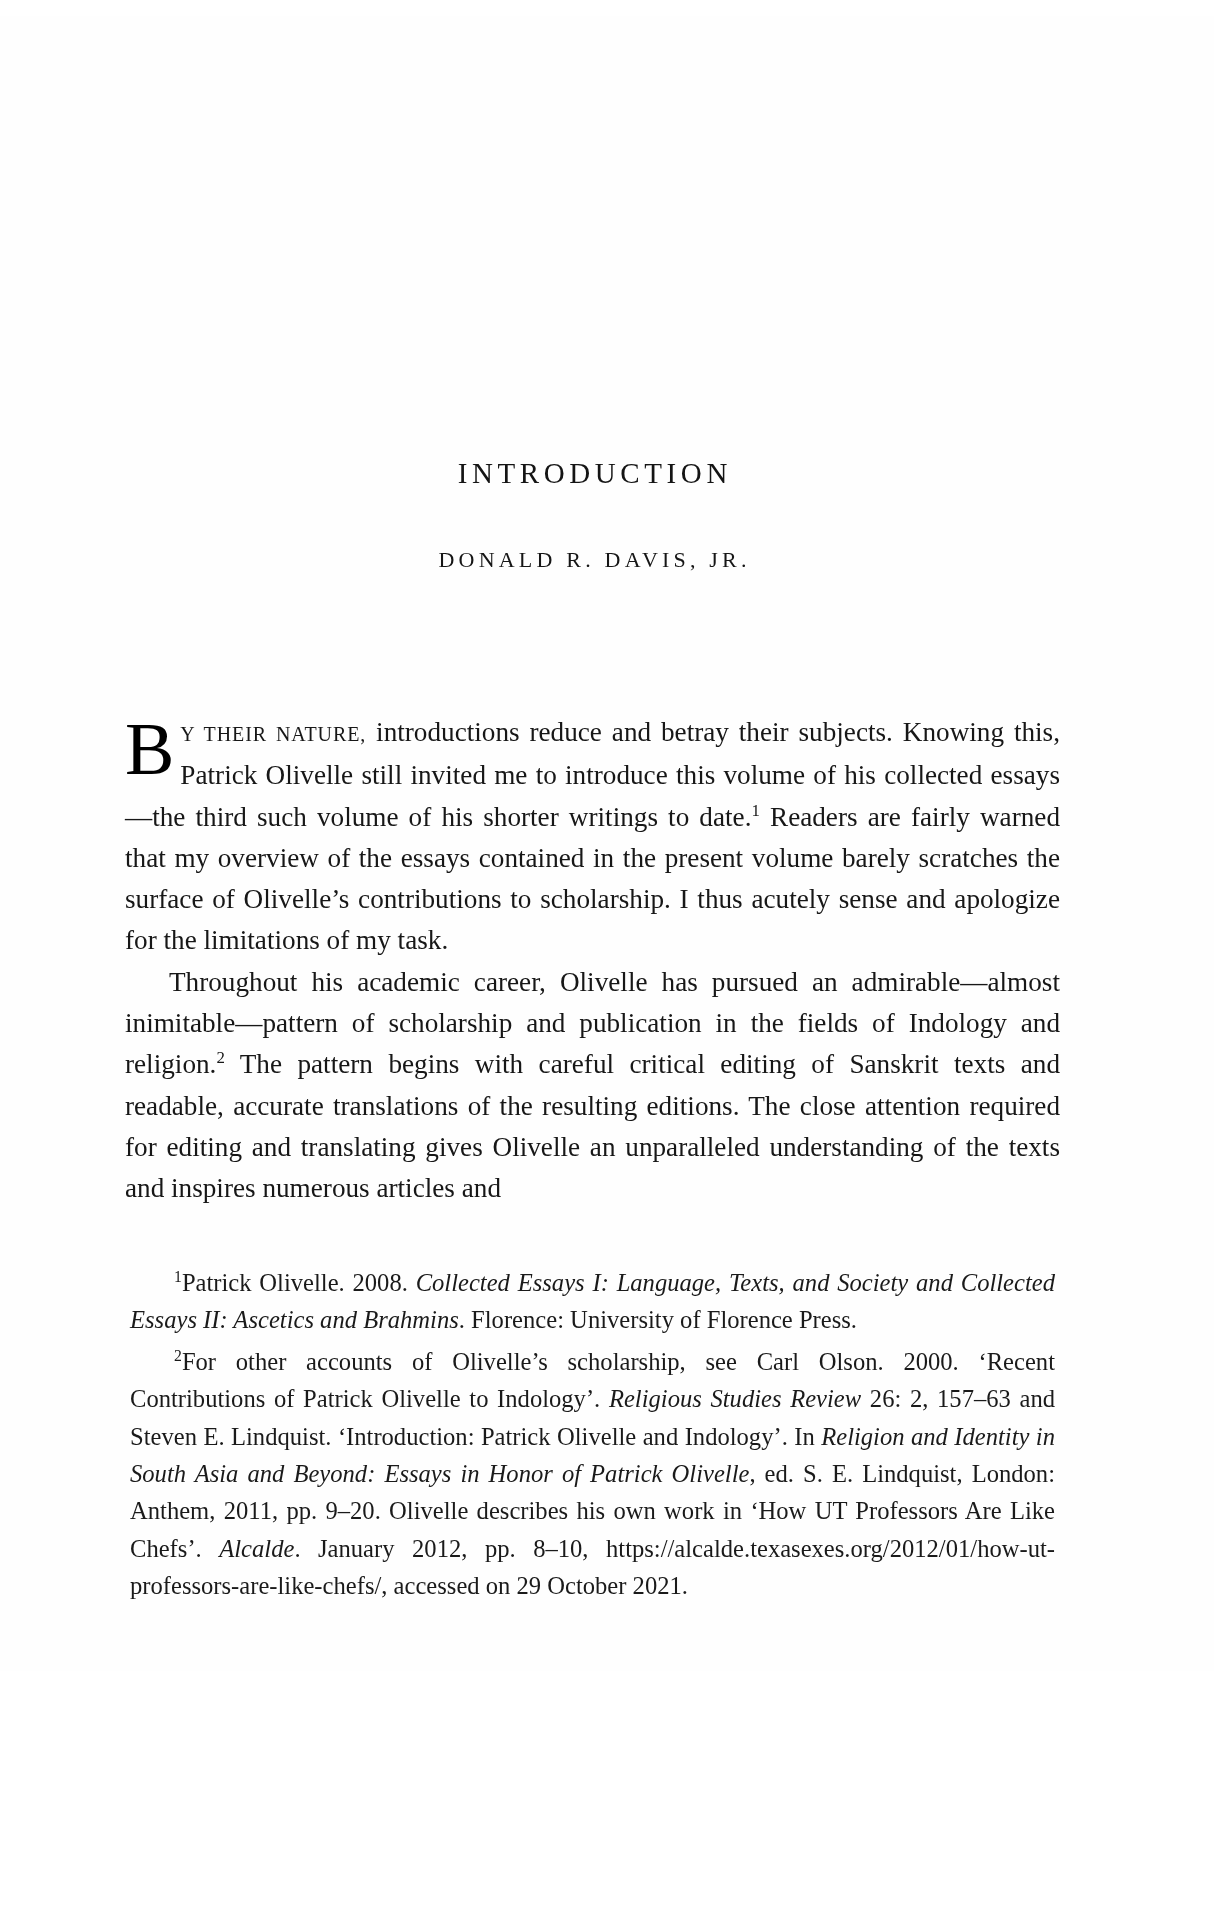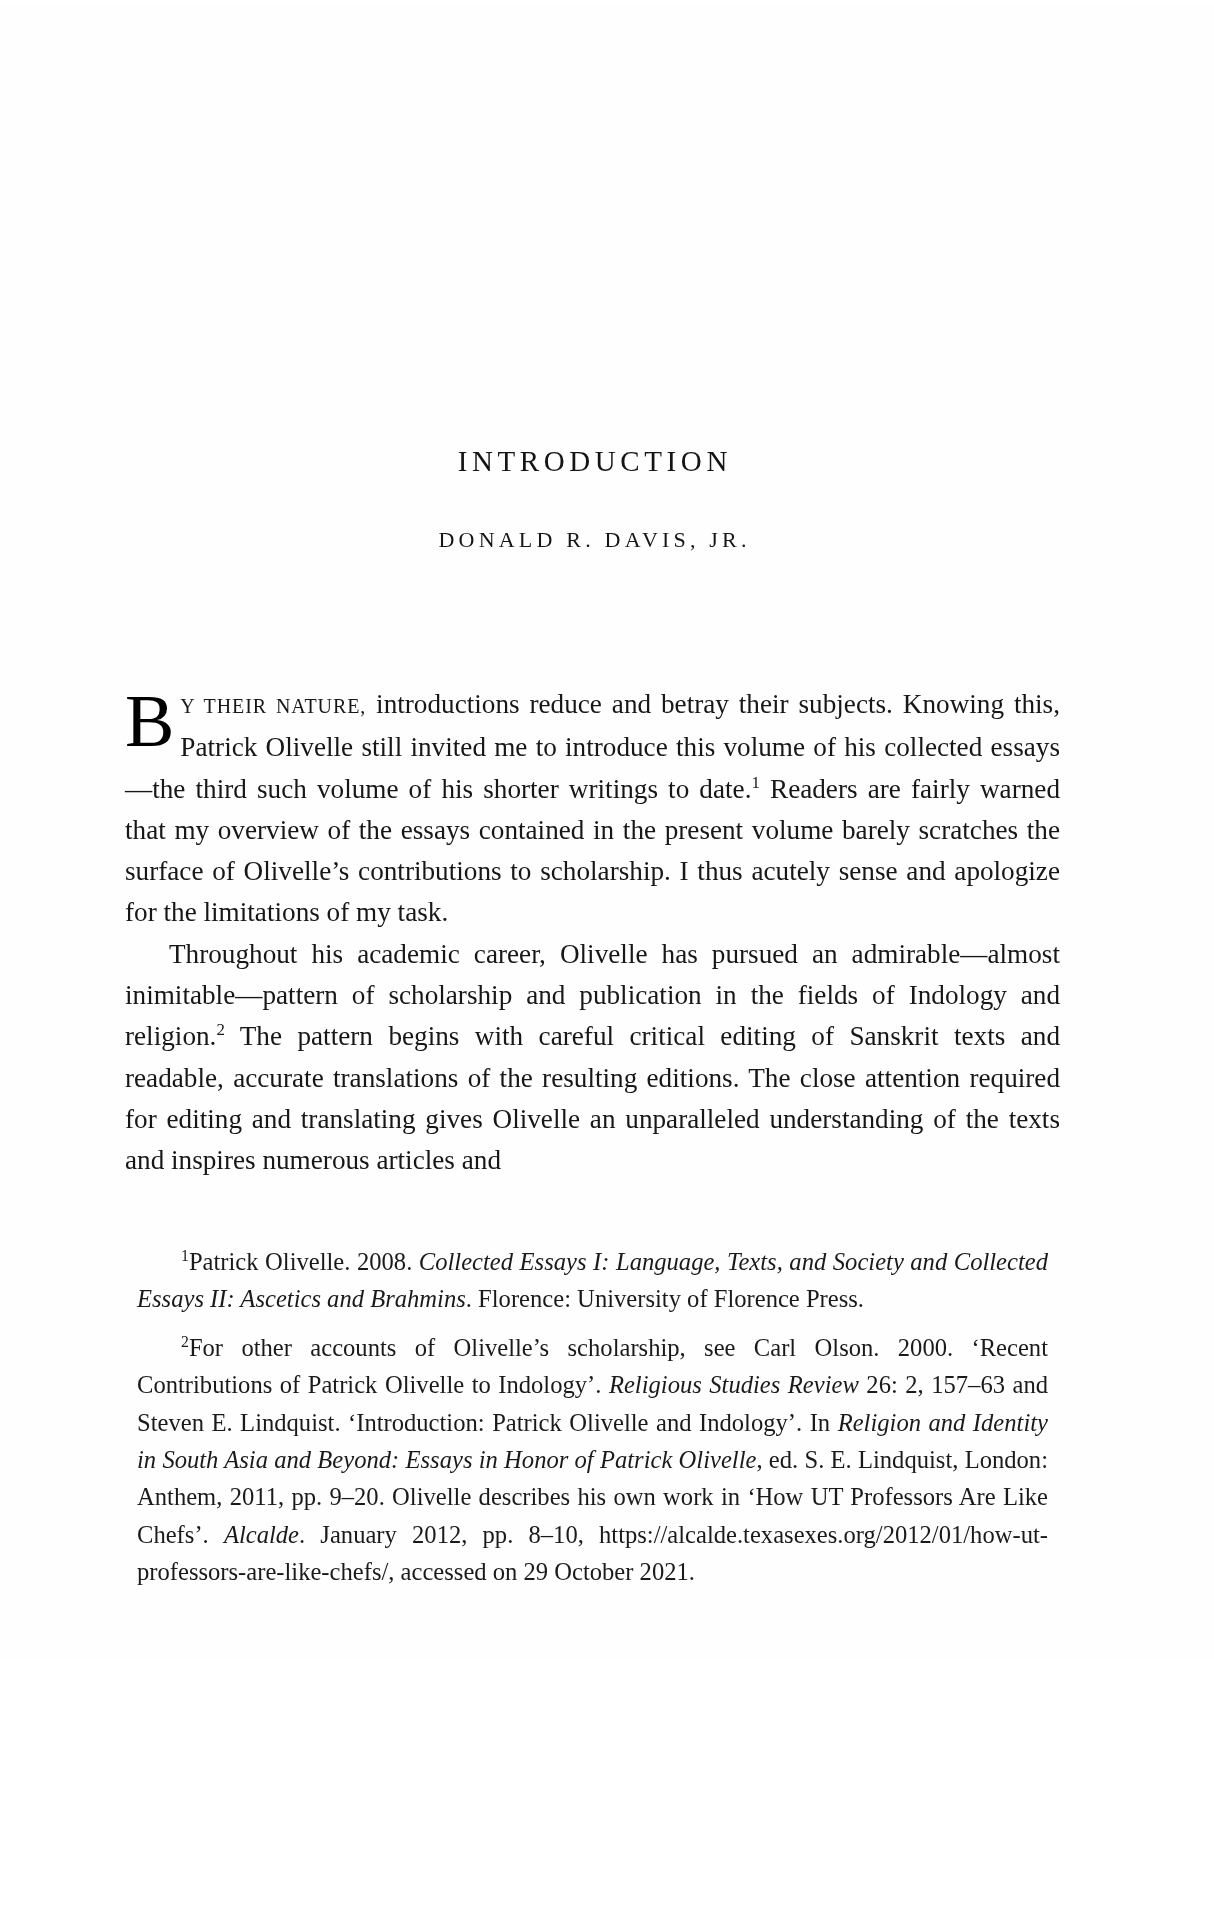--- a/index.html
+++ b/index.html
@@ -12,21 +12,21 @@
     height: 1921px;
     font-family: "Liberation Serif", "DejaVu Serif", serif;
     color: #1a1a1a;
     position: relative;
     overflow: hidden;
   }
 
   .page {
     position: absolute;
     left: 0;
-    top: 4px;
+    top: 16px;
     width: 1214px;
     height: 1655px;
     background: #fefefe;
   }
 
   .content {
     position: absolute;
     left: 125px;
     top: 0;
     width: 935px;
@@ -48,21 +48,21 @@
     margin: 0;
   }
 
   .chapter-byline {
     font-size: 22px;
     letter-spacing: 4.2px;
     text-indent: 4.2px;
     font-weight: 400;
     color: #161616;
     line-height: 1;
-    margin: 0;
+    margin: 8px;
     padding-top: 53px;
   }
 
   
   .body-block {
     padding-top: 133px;
   }
 
   p.body-par {
     margin: 0;
@@ -100,21 +100,21 @@
     vertical-align: super;
     line-height: 0;
   }
 
   
   .footnotes {
     padding-top: 49px;
   }
 
   p.footnote {
-    margin: 12px;
+    margin: 5px;
     font-size: 24.6px;
     line-height: 37.3px;
     text-align: justify;
     text-justify: inter-word;
     color: #1a1a1a;
     text-indent: 44px;
     hyphens: none;
   }
 
   p.footnote i,

